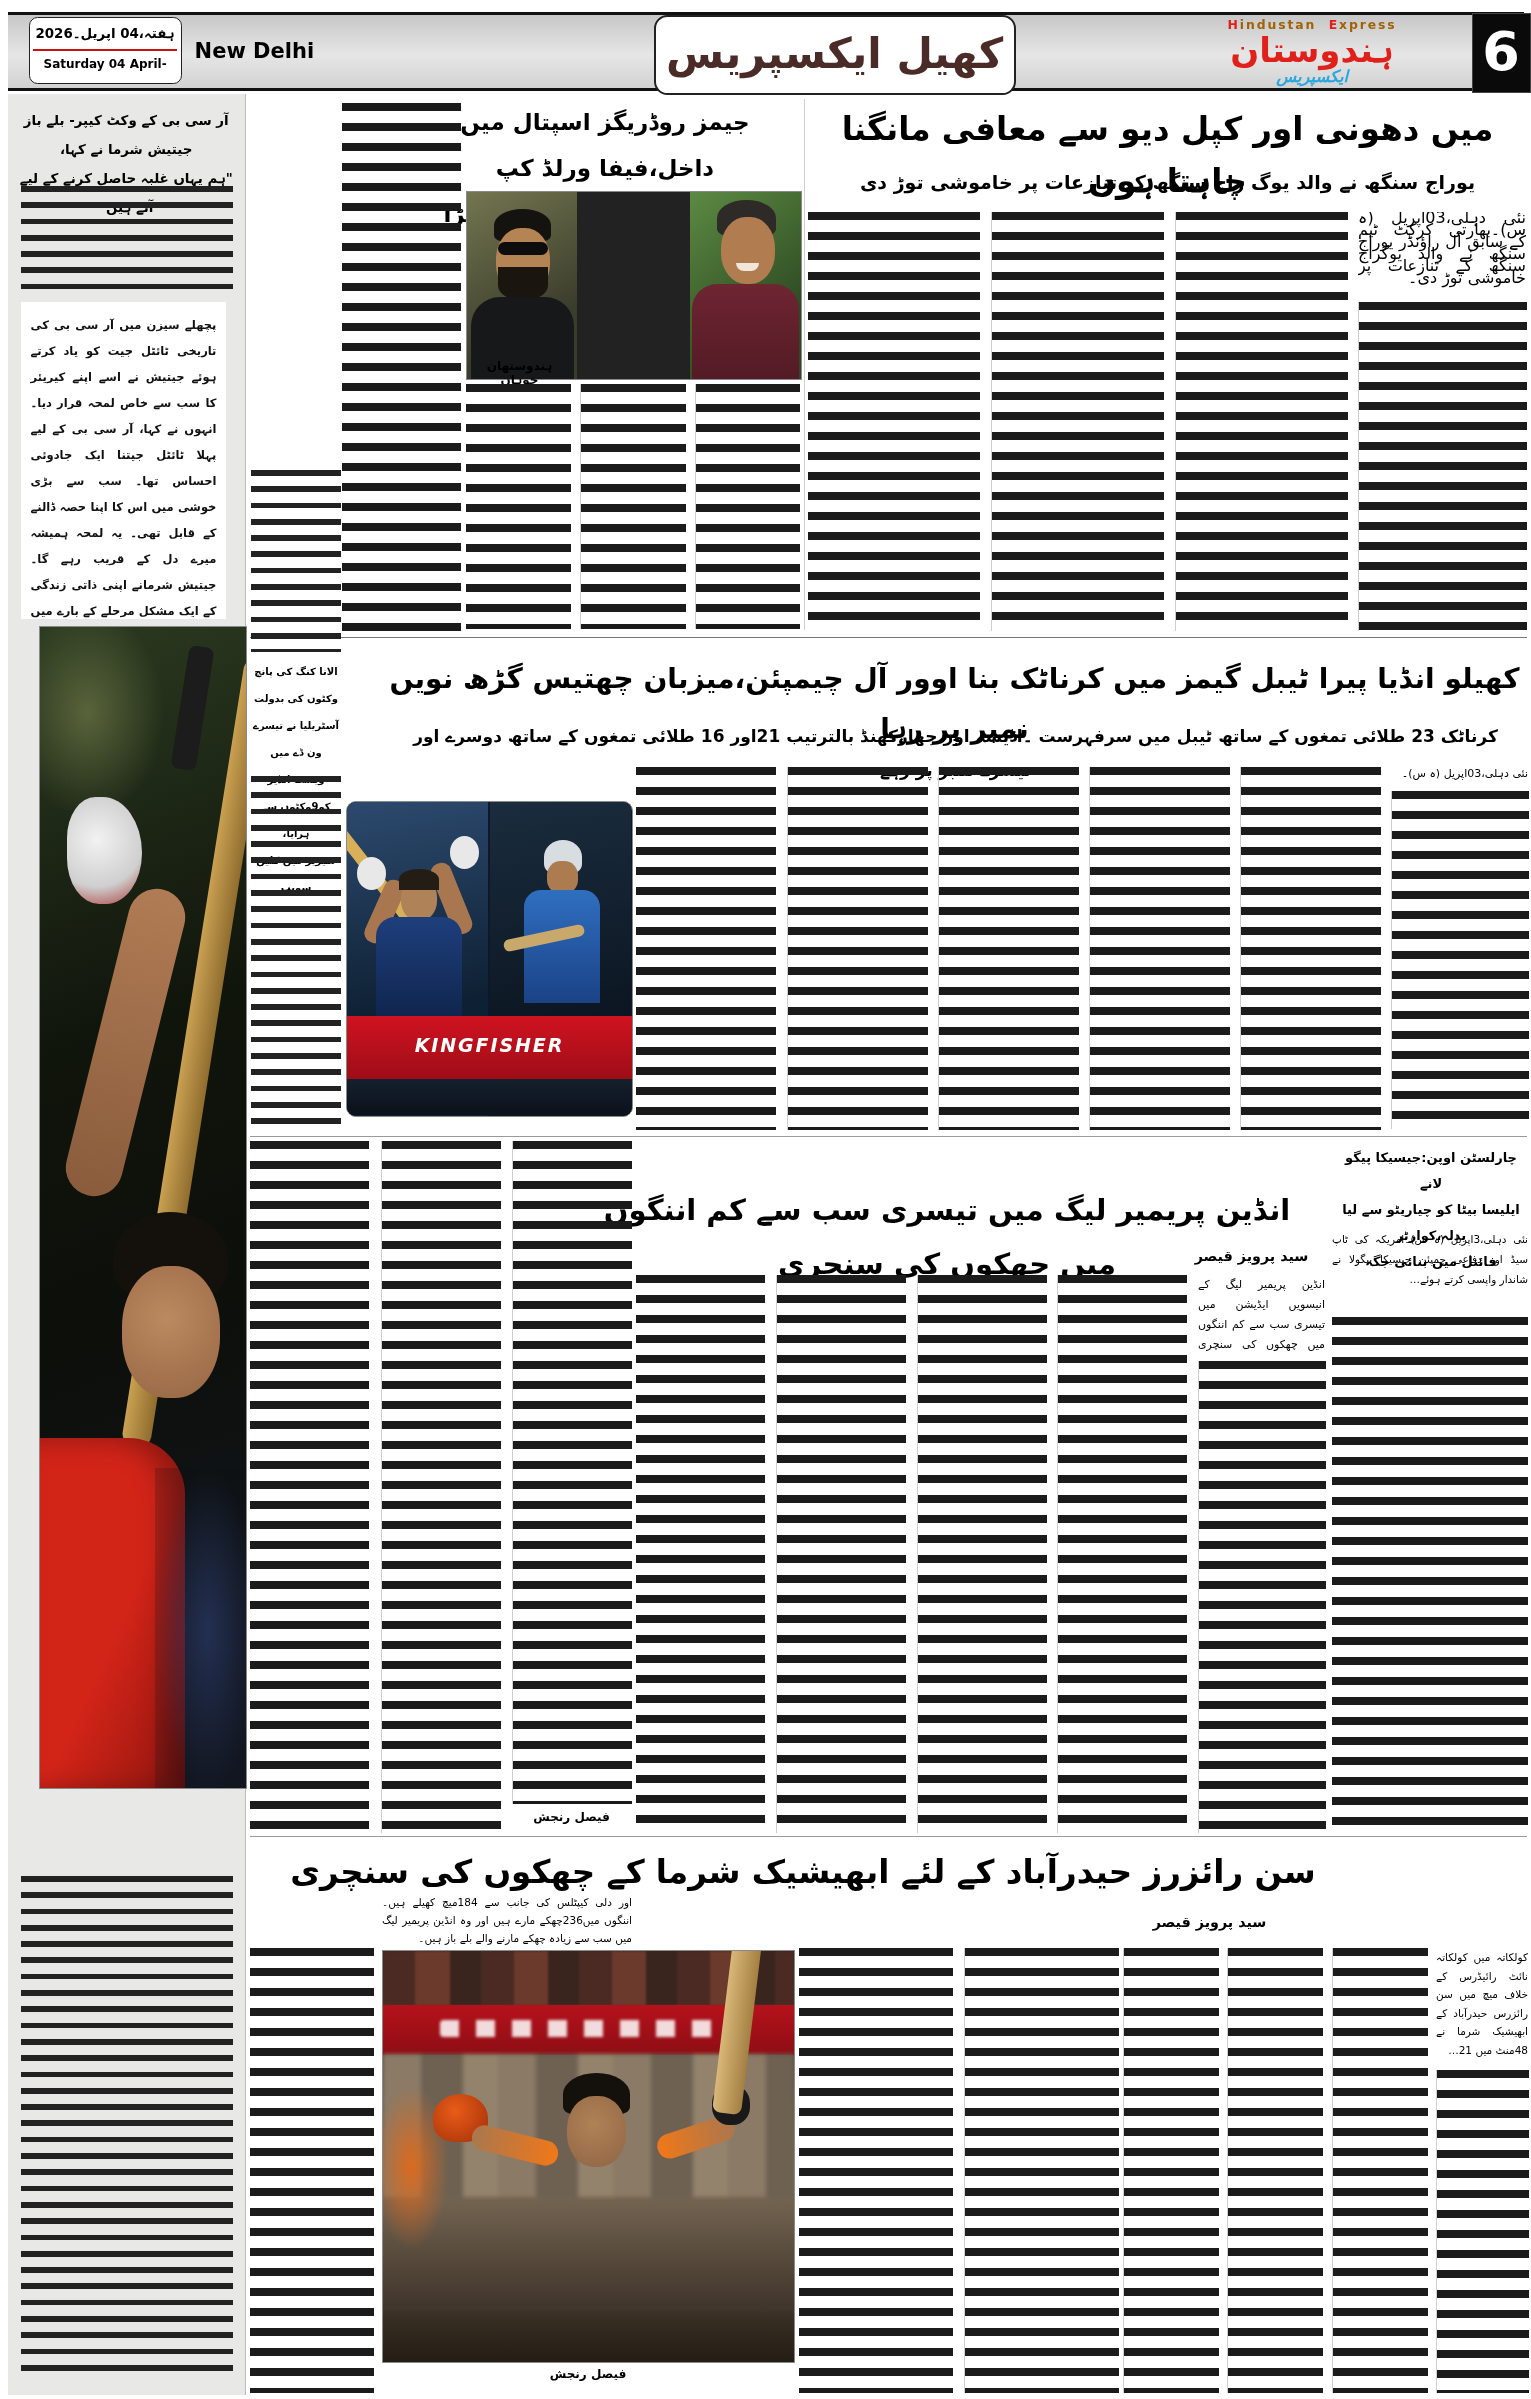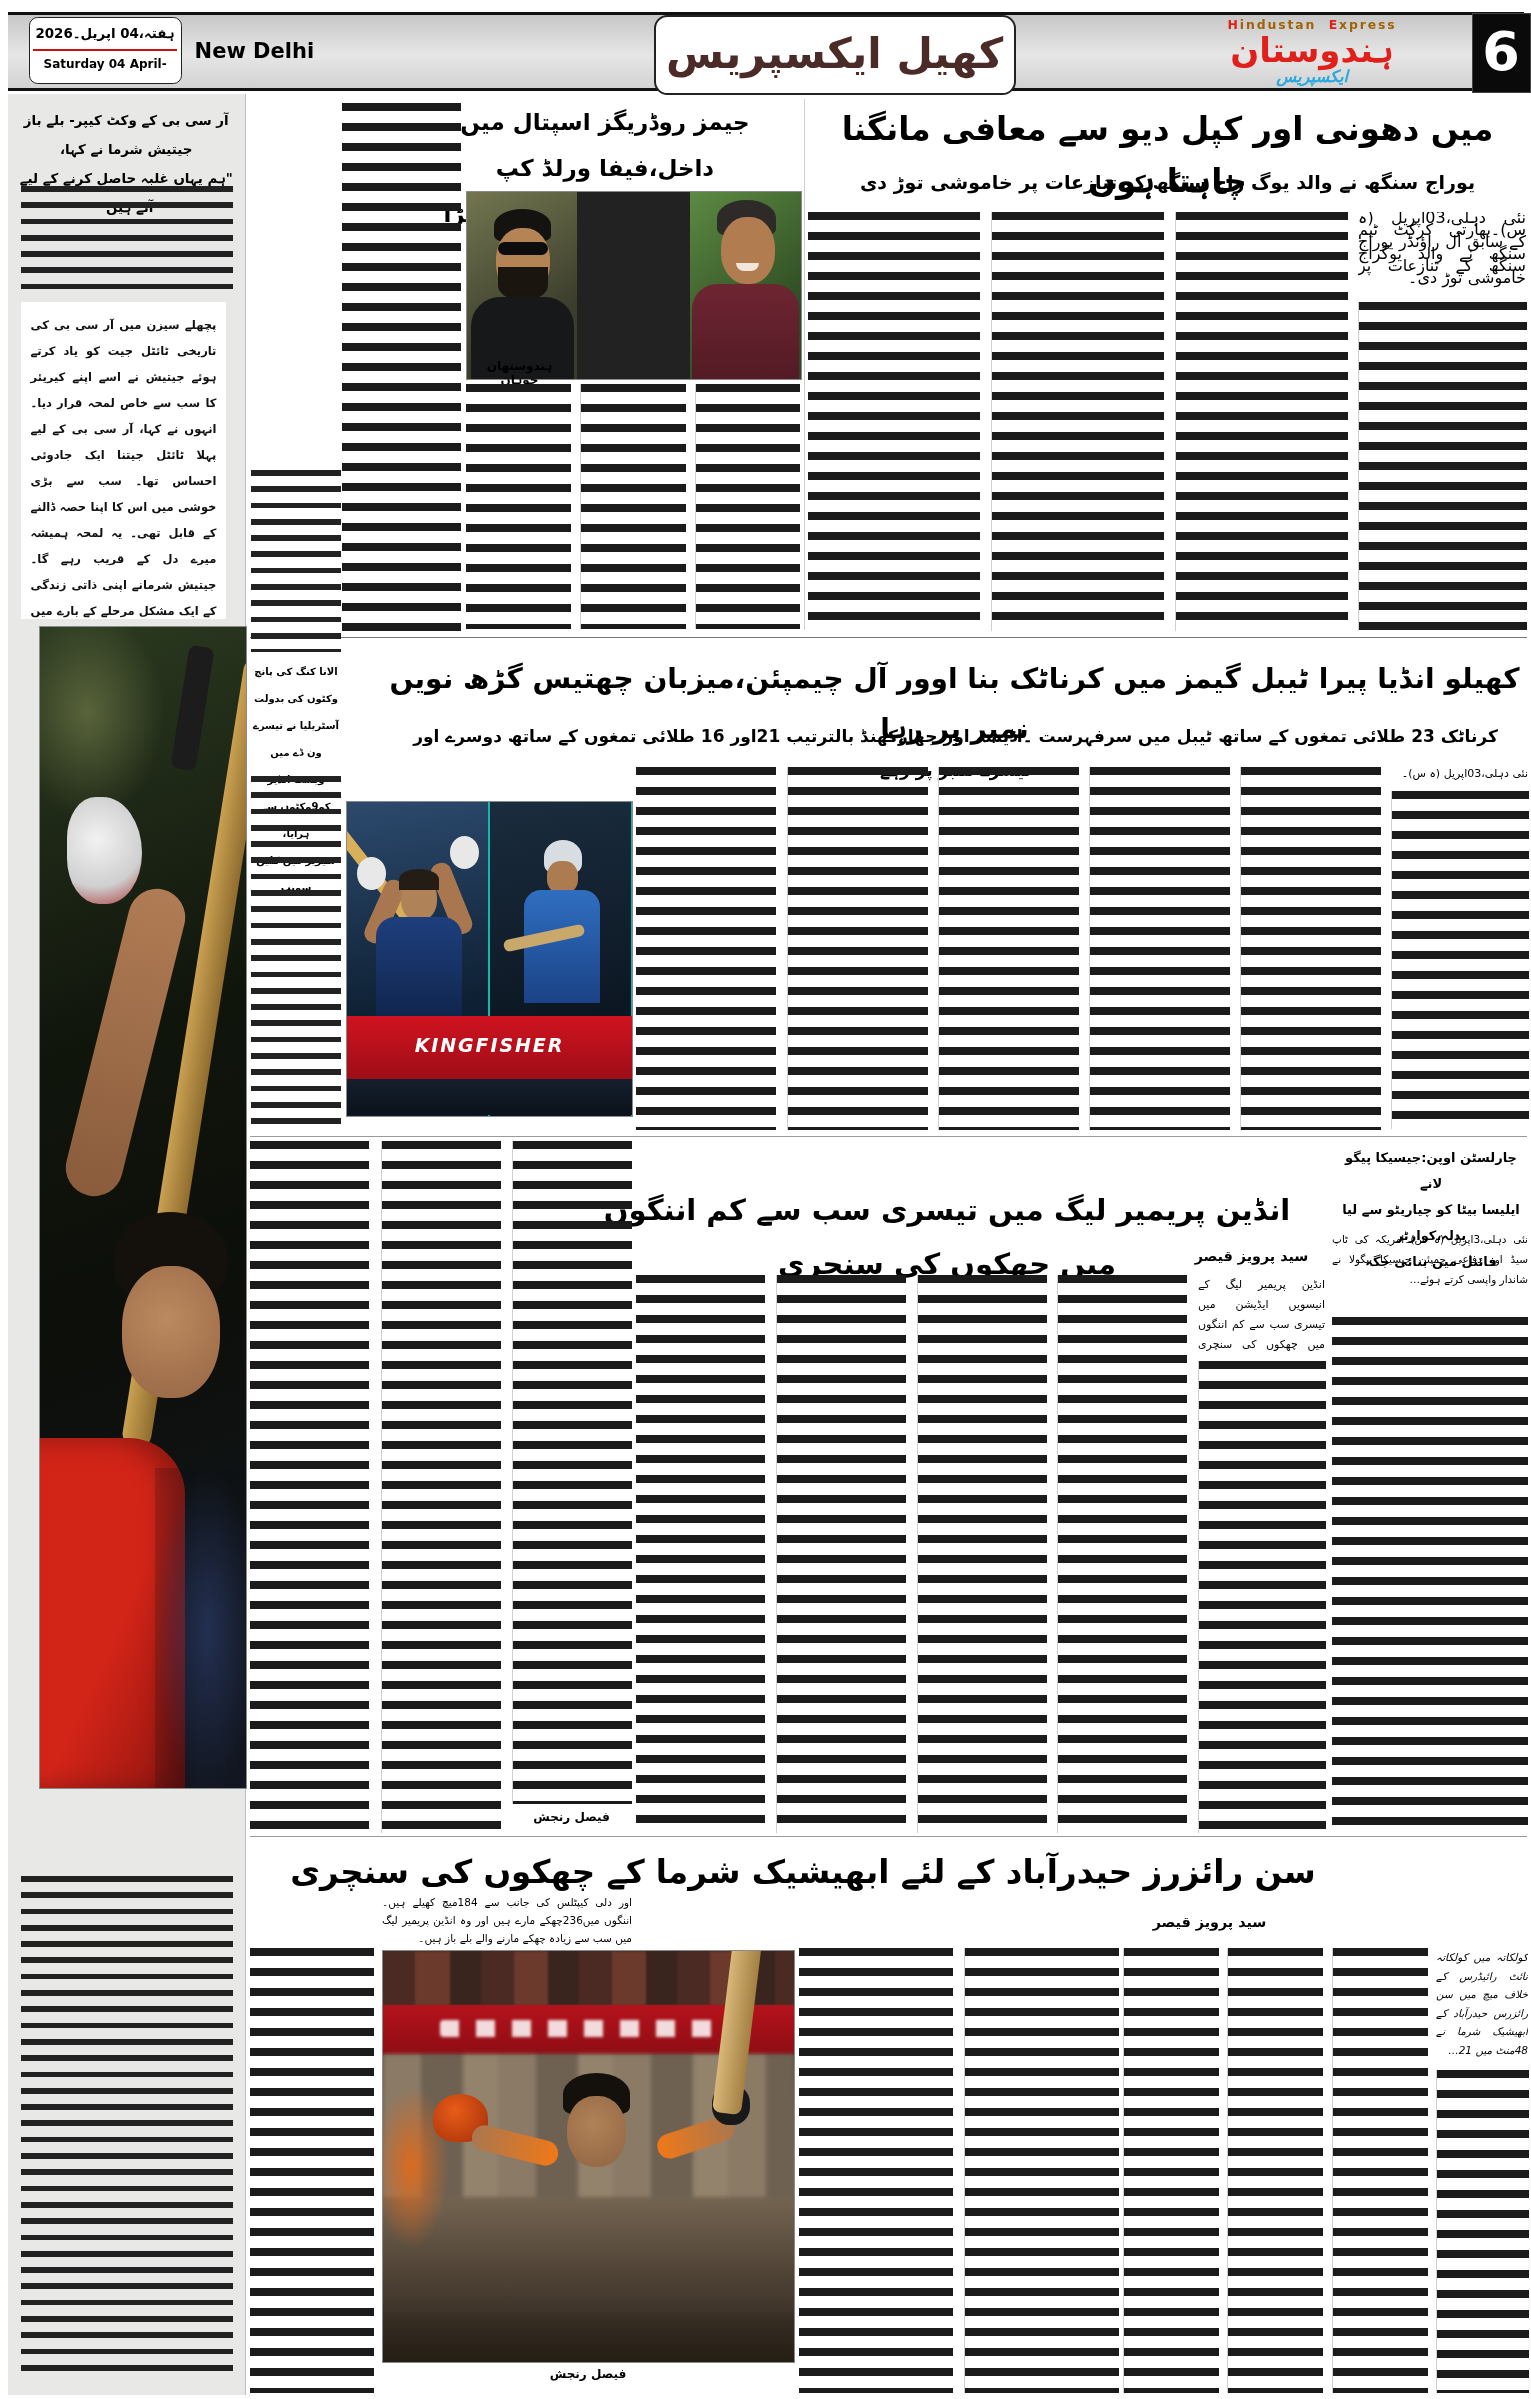--- a/index.html
+++ b/index.html
@@ -125,21 +125,21 @@
 <div class="abs tx-s" style="left:251px;top:776px;width:90px;height:354px;"></div>
 
 <div class="abs tx" style="left:636px;top:767px;width:140px;height:363px;"></div>
 <div class="abs tx colrule" style="left:787px;top:767px;width:140px;height:363px;"></div>
 <div class="abs tx colrule" style="left:938px;top:767px;width:140px;height:363px;"></div>
 <div class="abs tx colrule" style="left:1089px;top:767px;width:140px;height:363px;"></div>
 <div class="abs tx colrule" style="left:1240px;top:767px;width:140px;height:363px;"></div>
 <div class="u" style="position:absolute;left:1391px;top:767px;width:137px;height:23px;font-size:11px;overflow:hidden;">نئی دہلی،03اپریل (ہ س)۔</div>
 <div class="abs tx colrule" style="left:1391px;top:791px;width:137px;height:338px;"></div>
 
-<div class="ph" style="left:346px;top:801px;width:285px;height:314px;background:#14b8a6;">
+<div class="ph" style="left:346px;top:801px;width:285px;height:314px;background:#0f172a;border-radius:10px;">
   <div class="abs" style="left:0;top:0;width:141px;height:314px;background:linear-gradient(170deg,#2c4a6e,#0e2033 65%);">
     <div class="abs" style="left:17px;top:5.7px;width:12.4px;height:124px;background:#d8b05a;transform:rotate(-38deg);border-radius:5.7px;"></div>
     <div class="abs" style="left:9.6px;top:55px;width:29px;height:32.5px;background:#e8e8e8;border-radius:50%;"></div>
     <div class="abs" style="left:103px;top:34px;width:29px;height:32.5px;background:#e8e8e8;border-radius:50%;"></div>
     <div class="abs" style="left:27px;top:76px;width:21px;height:67px;background:#a9774f;transform:rotate(24deg);border-radius:9.6px;"></div>
     <div class="abs" style="left:94px;top:59px;width:21px;height:75px;background:#a9774f;transform:rotate(-22deg);border-radius:9.6px;"></div>
     <div class="abs" style="left:54px;top:75px;width:36px;height:44px;background:#b08257;border-radius:46%;"></div>
     <div class="abs" style="left:52px;top:67px;width:40px;height:21px;background:#241d16;border-radius:50% 50% 0 0;"></div>
     <div class="abs" style="left:29px;top:115px;width:86px;height:101px;background:linear-gradient(#1e3f7d,#10254d);border-radius:19px 19px 0 0;"></div>
   </div>
@@ -202,15 +202,15 @@
   <div class="abs" style="left:0;top:358px;width:411px;height:54px;background:linear-gradient(rgba(58,48,38,0),#241d14);"></div>
 </div>
 <div class="u b c" style="position:absolute;left:521px;top:2367px;width:134px;font-size:12px;">فیصل رنجش</div>
 
 <div class="abs tx" style="left:250px;top:1948px;width:124px;height:445px;"></div>
 <div class="abs tx" style="left:799px;top:1948px;width:154px;height:445px;"></div>
 <div class="abs tx colrule" style="left:964px;top:1948px;width:154px;height:445px;"></div>
 <div class="abs tx colrule" style="left:1123px;top:1948px;width:95px;height:445px;"></div>
 <div class="abs tx colrule" style="left:1227px;top:1948px;width:95px;height:445px;"></div>
 <div class="abs tx colrule" style="left:1332px;top:1948px;width:95px;height:445px;"></div>
-<div class="u jst" style="position:absolute;left:1436px;top:1948px;width:92px;height:117px;font-size:10.5px;line-height:18.6px;overflow:hidden;font-style:italic;">کولکاتہ میں کولکاتہ نائٹ رائیڈرس کے خلاف میچ میں سن رائزرس حیدرآباد کے ابھیشیک شرما نے 48منٹ میں 21…</div>
+<div class="u jst" style="position:absolute;left:1436px;top:1948px;width:92px;height:117px;font-size:10.5px;line-height:18.6px;overflow:hidden;">کولکاتہ میں کولکاتہ نائٹ رائیڈرس کے خلاف میچ میں سن رائزرس حیدرآباد کے ابھیشیک شرما نے 48منٹ میں 21…</div>
 <div class="abs tx colrule" style="left:1436px;top:2070px;width:92px;height:323px;"></div>
 
 
 </body></html>

